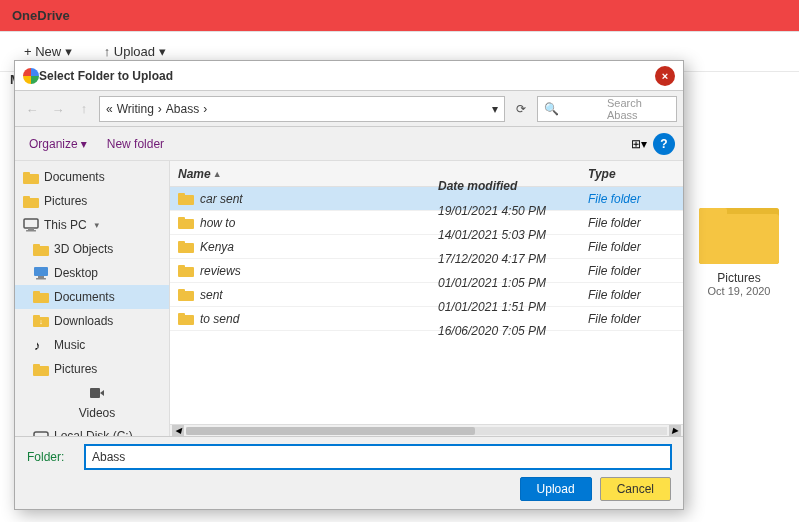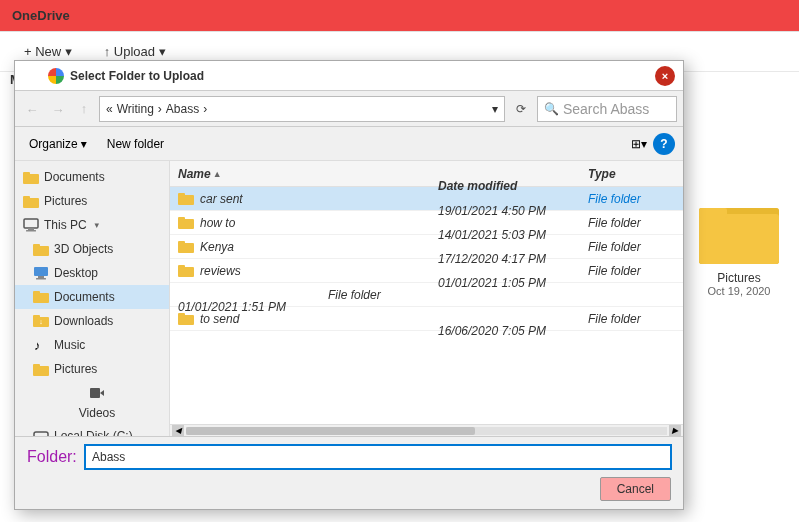--- a/index.html
+++ b/index.html
@@ -102,25 +102,23 @@
       background: #fff;
       border-bottom: 1px solid #ccc;
       display: flex;
       align-items: center;
       padding: 0 8px;
       justify-content: space-between;
     }
     .dialog-title-left {
       display: flex;
       align-items: center;
-      gap: 6px;
       font-size: 12px;
       font-weight: 600;
       color: #333;
-      margin-left: 25px;
     }
     .chrome-icon {
       width: 16px;
       height: 16px;
       border-radius: 50%;
       background: conic-gradient(#4285f4 0deg 90deg, #34a853 90deg 180deg, #fbbc05 180deg 270deg, #ea4335 270deg 360deg);
     }
     .close-btn {
       width: 20px;
       height: 20px;
@@ -202,21 +200,21 @@
       align-items: center;
       padding: 0 8px;
       gap: 8px;
       border-bottom: 1px solid #ddd;
     }
     .toolbar-btn {
       display: flex;
       align-items: center;
       gap: 3px;
       font-size: 12px;
-      color: #000000;
+      color: #701a75;
       cursor: pointer;
       padding: 3px 6px;
       border-radius: 3px;
       text-align: right;
     }
     .view-icons {
       margin-left: auto;
       display: flex;
       align-items: center;
       gap: 2px;
@@ -330,22 +328,22 @@
       background: #f0f0f0;
       padding: 8px 12px;
     }
     .folder-row {
       display: flex;
       align-items: center;
       gap: 8px;
       margin-bottom: 8px;
     }
     .folder-label {
-      font-size: 16px;
-      color: #a21caf;
+      font-size: 12px;
+      color: #15803d;
       width: 50px;
     }
     .folder-input {
       flex: 1;
       height: 24px;
       border: 1px solid #0078d4;
       padding: 0 6px;
       font-size: 12px;
       background: #fff;
       outline: 1px solid #0078d4;
@@ -362,21 +360,21 @@
       font-size: 12px;
       cursor: pointer;
       border-radius: 2px;
     }
     .btn-primary {
       background: #0078d4;
       color: #fff;
       border: 1px solid #006cc1;
     }
     .btn-secondary {
-      background: #fca5a5;
+      background: #fde047;
       color: #333;
       border: 1px solid #999;
     }
 
     
     .hscrollbar {
       height: 12px;
       background: #f0f0f0;
       border-top: 1px solid #ddd;
       display: flex;
@@ -466,21 +464,21 @@
       <span>«</span>
       <span>Writing</span>
       <span> › </span>
       <span>Abass</span>
       <span> › </span>
       <div class="address-chevron">▾</div>
     </div>
     <div class="refresh-btn">⟳</div>
     <div class="search-box">
       <span>🔍</span>
-      <span style="color:#999;font-size:14px;">Search Abass</span>
+      <span style="color:#999;font-size:11px;margin-left:44px;">Search Abass</span>
     </div>
   </div>
 
   <div class="toolbar-row">
     <div class="toolbar-btn">
       <span>Organize</span>
       <span>▾</span>
     </div>
     <div class="toolbar-btn">
       <span>New folder</span>
@@ -664,20 +662,27 @@
             <svg width="16" height="13" viewBox="0 0 16 13" style="margin-right:4px;flex-shrink:0;">
                 <rect x="0" y="3" width="16" height="10" rx="1" fill="#f0c040"></rect>
                 <rect x="0" y="1" width="7" height="4" rx="1" fill="#f0c040"></rect>
               </svg>
             <span>reviews</span>
           </div>
           <div class="col-date">01/01/2021 1:05 PM</div>
           <div class="col-type">File folder</div>
         </div>
         <div class="file-row">
+          <div class="col-name">
+            <svg width="16" height="13" viewBox="0 0 16 13" style="margin-right:4px;flex-shrink:0;">
+                <rect x="0" y="3" width="16" height="10" rx="1" fill="#f0c040"></rect>
+                <rect x="0" y="1" width="7" height="4" rx="1" fill="#f0c040"></rect>
+              </svg>
+            <span>sent</span>
+          </div>
           <div class="col-date">01/01/2021 1:51 PM</div>
           <div class="col-type">File folder</div>
         </div>
         <div class="file-row">
           <div class="col-name">
             <svg width="16" height="13" viewBox="0 0 16 13" style="margin-right:4px;flex-shrink:0;">
                 <rect x="0" y="3" width="16" height="10" rx="1" fill="#f0c040"></rect>
                 <rect x="0" y="1" width="7" height="4" rx="1" fill="#f0c040"></rect>
               </svg>
             <span>to send</span>
@@ -696,16 +701,17 @@
       </div>
     </div>
   </div>
 
   <div class="dialog-bottom">
     <div class="folder-row">
       <label class="folder-label">Folder:</label>
       <input class="folder-input" type="text" value="Abass" style="">
     </div>
     <div class="bottom-buttons">
+      <button class="dialog-btn btn-primary">Upload</button>
       <button class="dialog-btn btn-secondary">Cancel</button>
     </div>
   </div>
 </div>
 
 </body></html>

